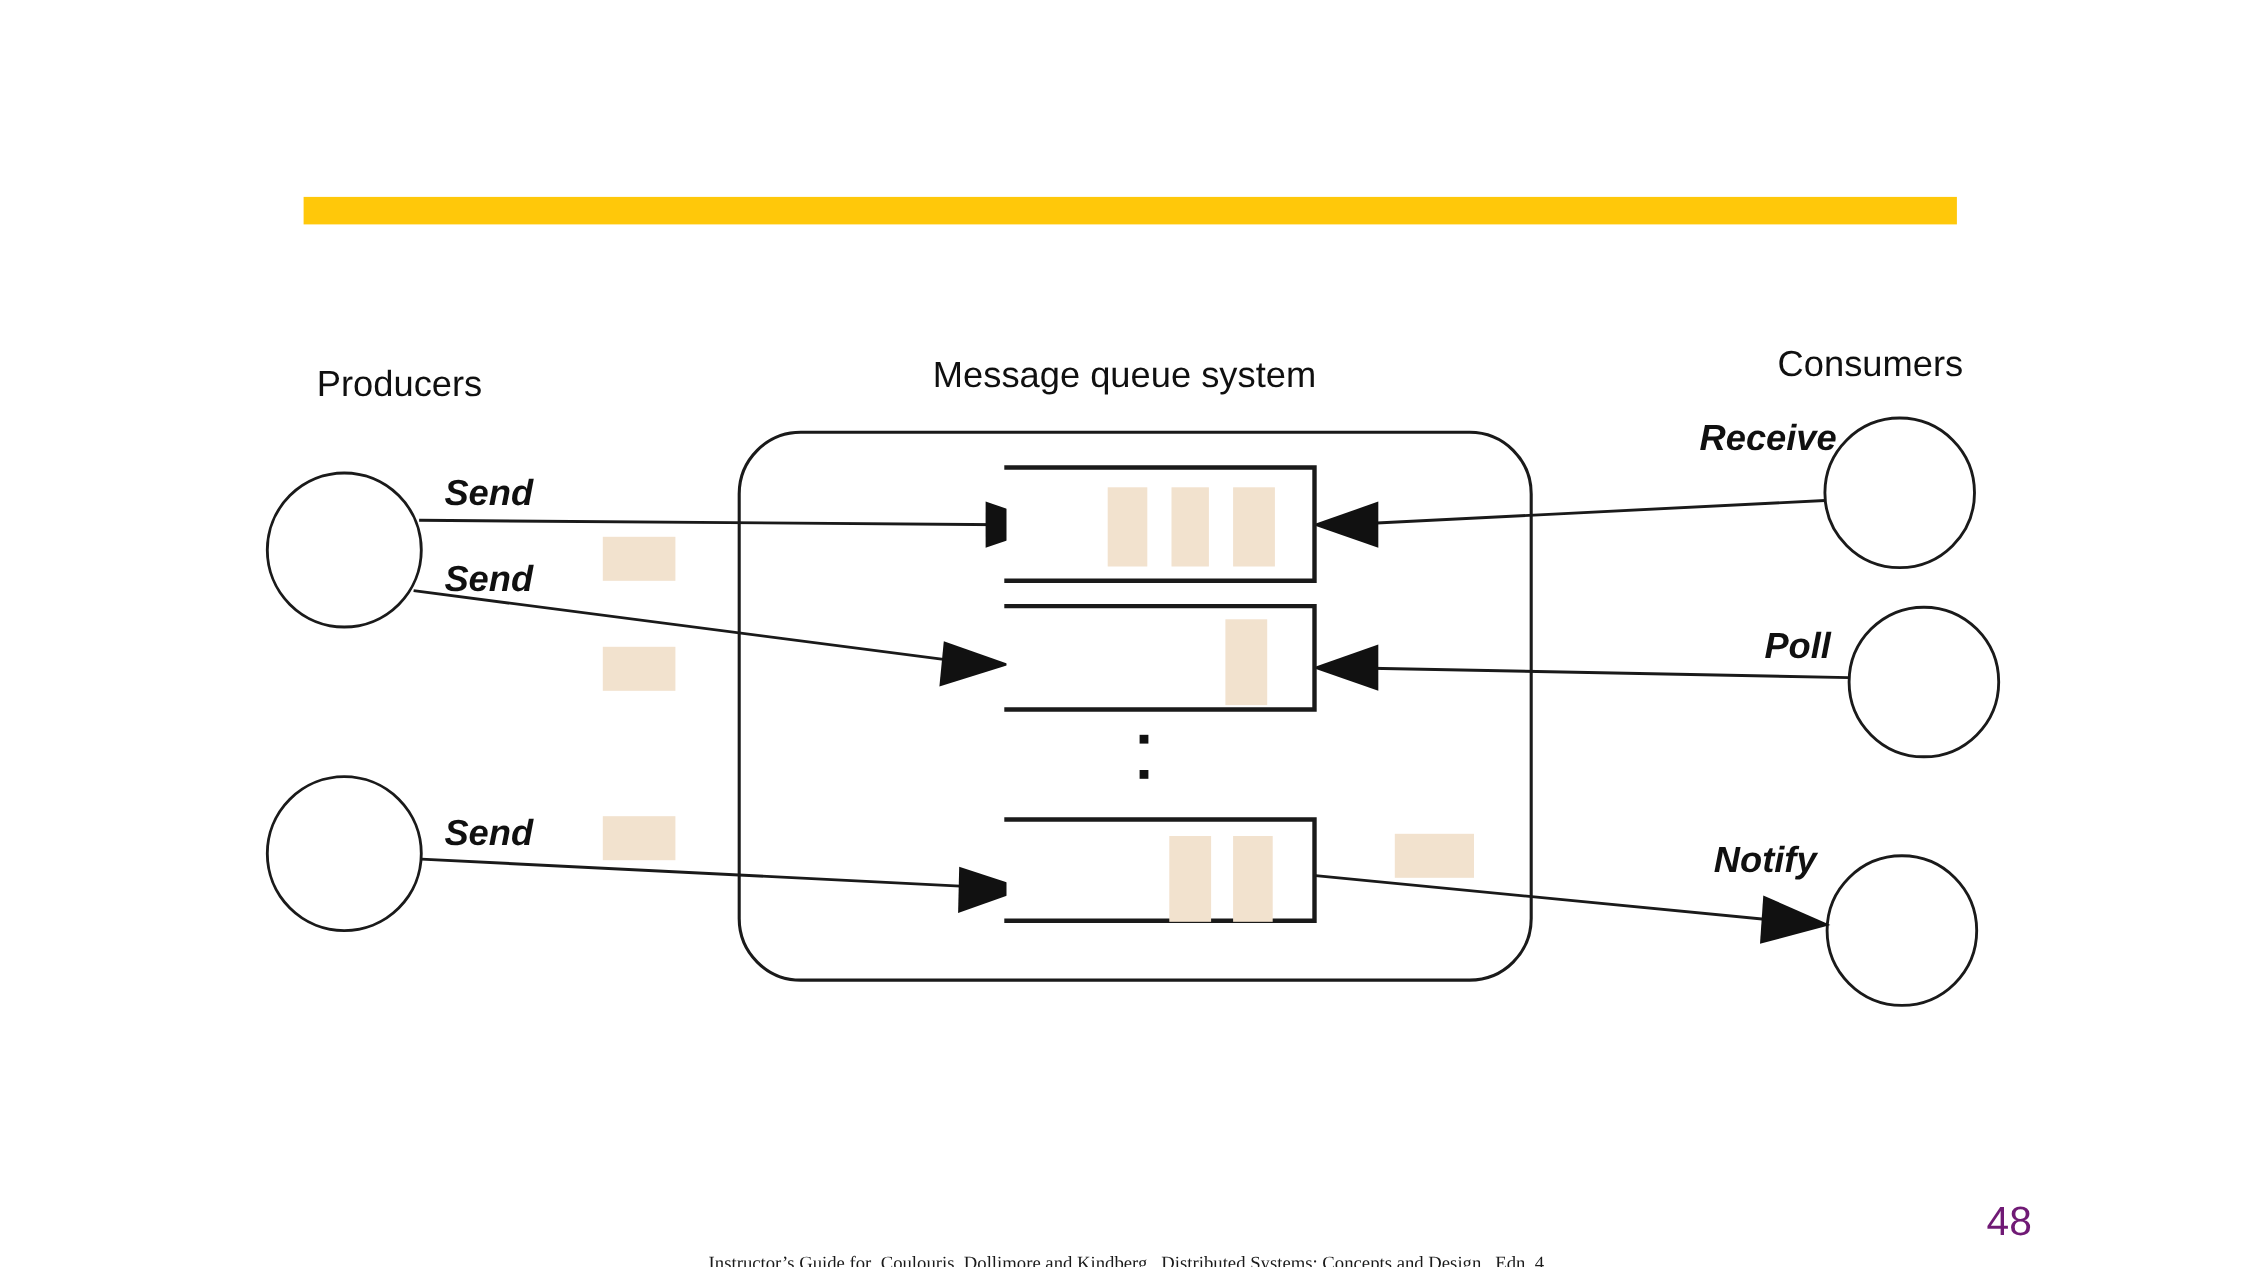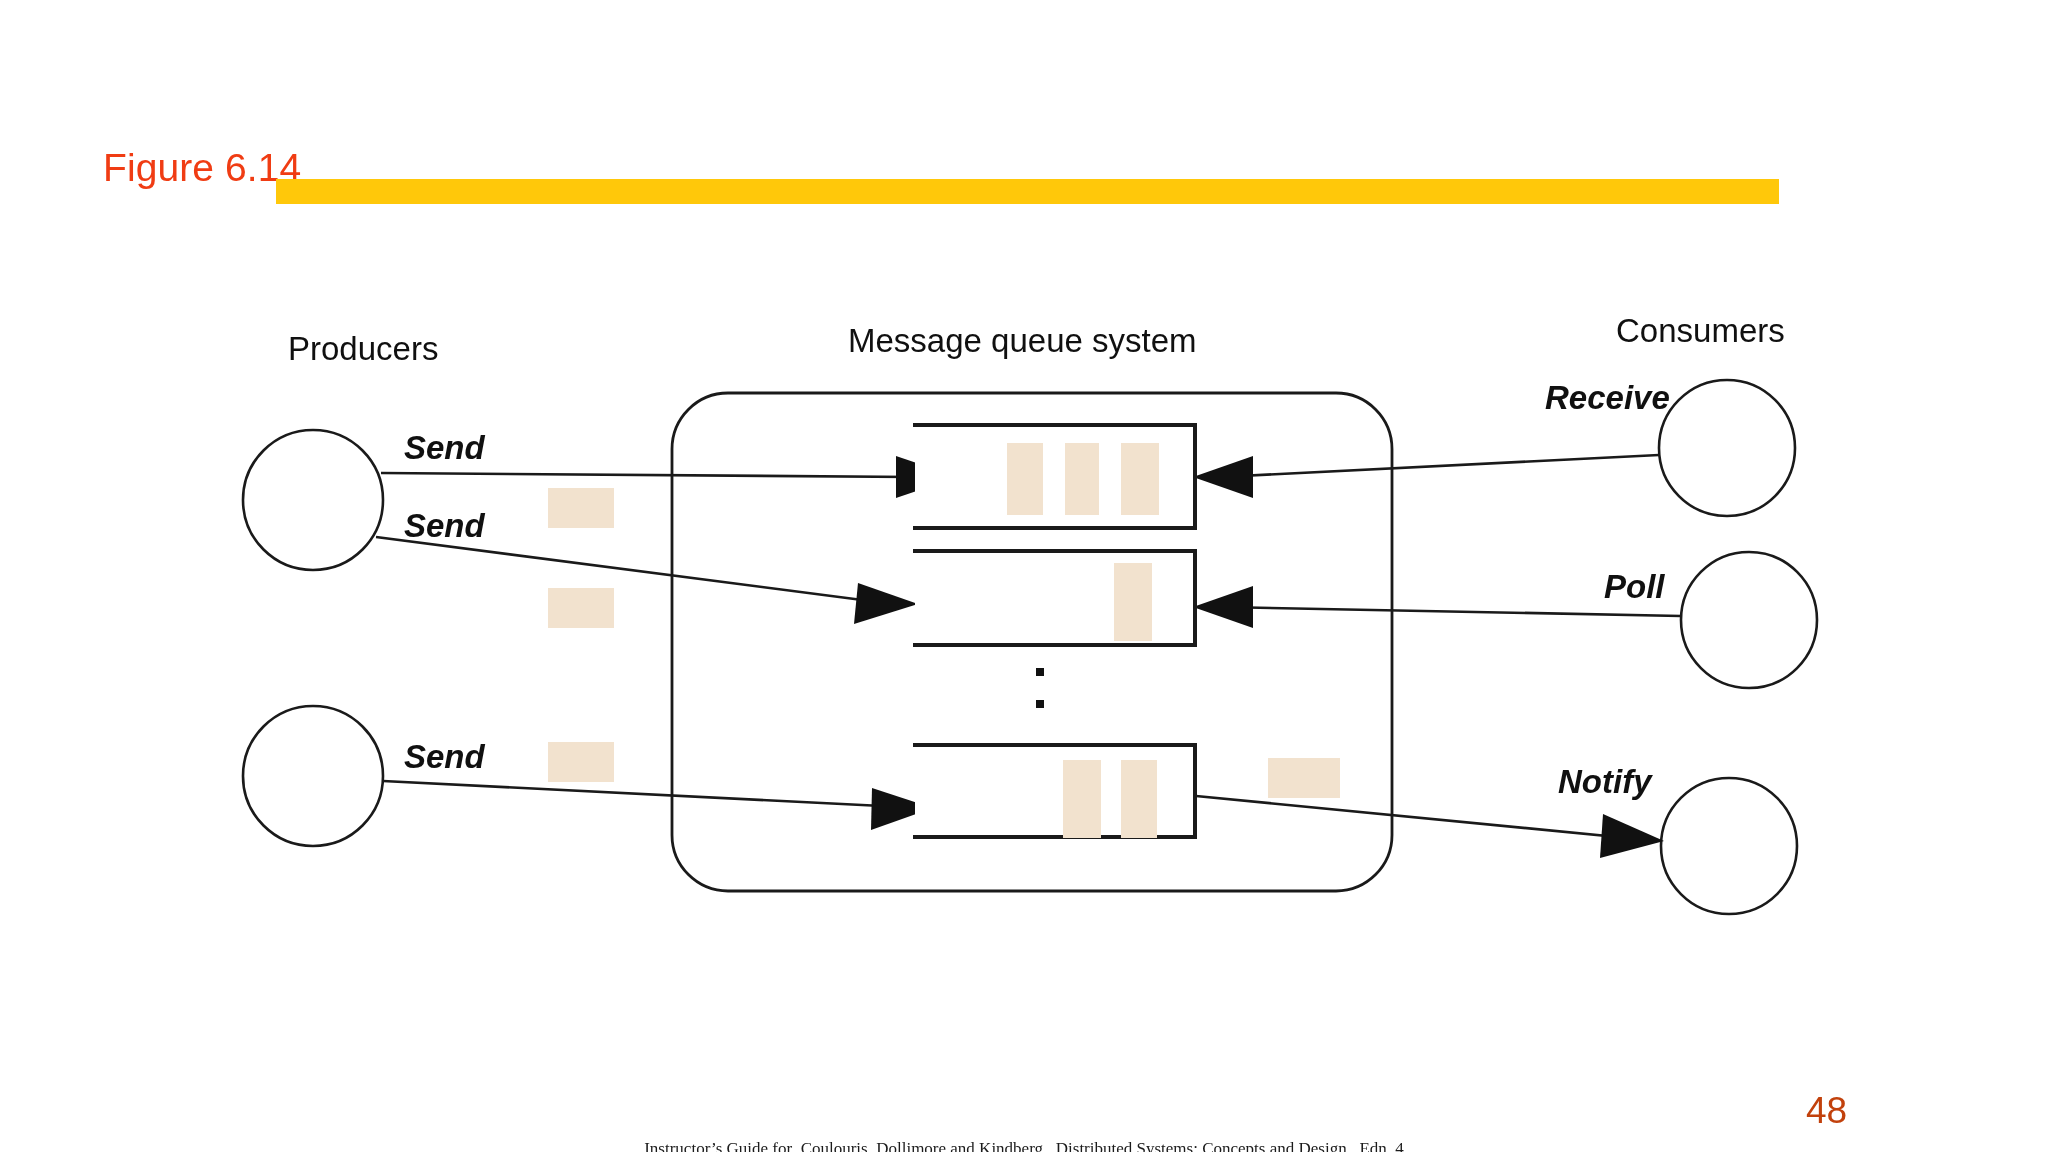--- a/index.html
+++ b/index.html
@@ -113,28 +113,27 @@
     white-space: pre;
   }
   #footer-line-1, #footer-line-2 { display: block; }
 
   #page-number {
     position: absolute;
     left: 1806px;
     top: 1090px;
     font-family: "Liberation Sans", sans-serif;
     font-size: 37px;
-    color: #c2410c;
+    color: #701a75;
   }
 </style>
 </head>
 <body>
 
 <div id="slide-title">
-  <span id="title-line-1">Figure 6.14</span>
 </div>
 
 <div id="accent-bar"></div>
 
 <div id="diagram">
 <svg width="2048" height="1152" viewBox="0 0 2048 1152" xmlns="http://www.w3.org/2000/svg">
 
   <text class="dg-label" x="288" y="360">Producers</text>
   <text class="dg-label" x="848" y="352">Message queue system</text>
   <text class="dg-label" x="1616" y="342">Consumers</text>

